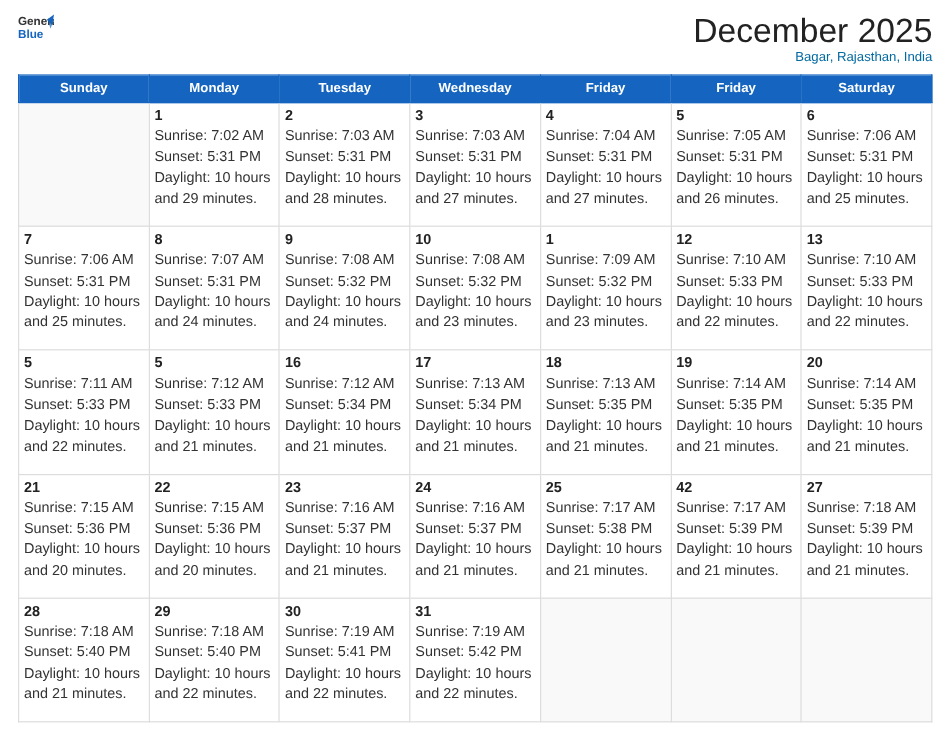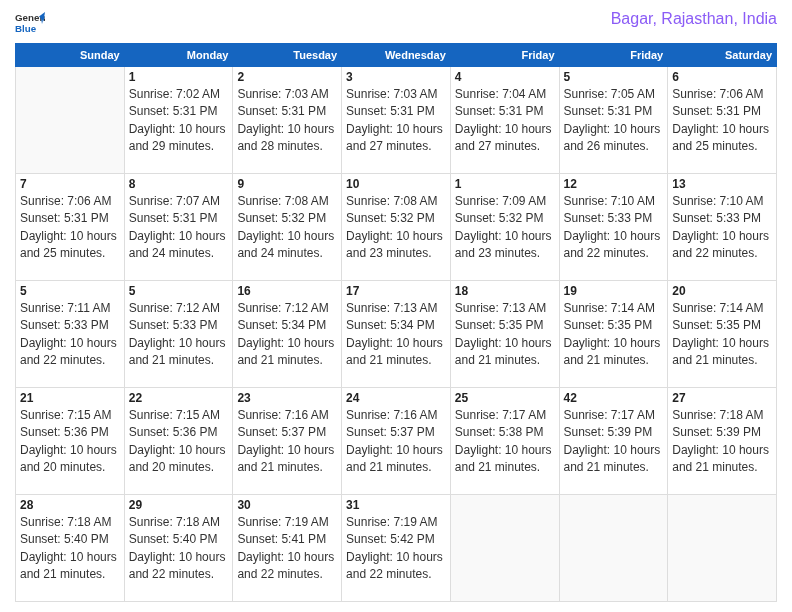--- a/index.html
+++ b/index.html
@@ -34,37 +34,37 @@
     }
     .title-section {
       text-align: right;
     }
     .month-title {
       font-size: 28px;
       font-weight: normal;
       color: #222;
     }
     .subtitle {
-      font-size: 16px;
-      color: #8b5cf6;
+      font-size: 11px;
+      color: #0369a1;
     }
     .calendar {
       flex: 1;
       border: 1px solid #ccc;
       border-collapse: collapse;
       width: 100%;
       table-layout: fixed;
     }
     .calendar th {
       background-color: #1565c0;
       color: #fff;
       font-size: 11px;
       font-weight: bold;
       padding: 5px 4px;
-      text-align: right;
+      text-align: center;
       border: 1px solid #1565c0;
     }
     .calendar td {
       vertical-align: top;
       border: 1px solid #ddd;
       padding: 3px 4px;
       font-size: 9.5px;
       color: #333;
       height: 82px;
     }
@@ -94,20 +94,21 @@
   <div class="header">
     <div class="logo">
       <svg class="logo-icon" viewBox="0 0 40 32">
         <text x="0" y="14" font-size="13" font-weight="bold" fill="#333">General</text>
         <text x="0" y="28" font-size="13" font-weight="bold" fill="#1565c0">Blue</text>
         <polygon points="32,8 40,2 38,14" fill="#1565c0"></polygon>
         <polygon points="34,10 40,8 36,18" fill="#1565c0" opacity="0.7"></polygon>
       </svg>
     </div>
     <div class="title-section">
+      <div class="month-title">December 2025</div>
       <div class="subtitle">Bagar, Rajasthan, India</div>
     </div>
   </div>
 
   <table class="calendar">
     <thead>
       <tr>
         <th>Sunday</th>
         <th>Monday</th>
         <th>Tuesday</th>

